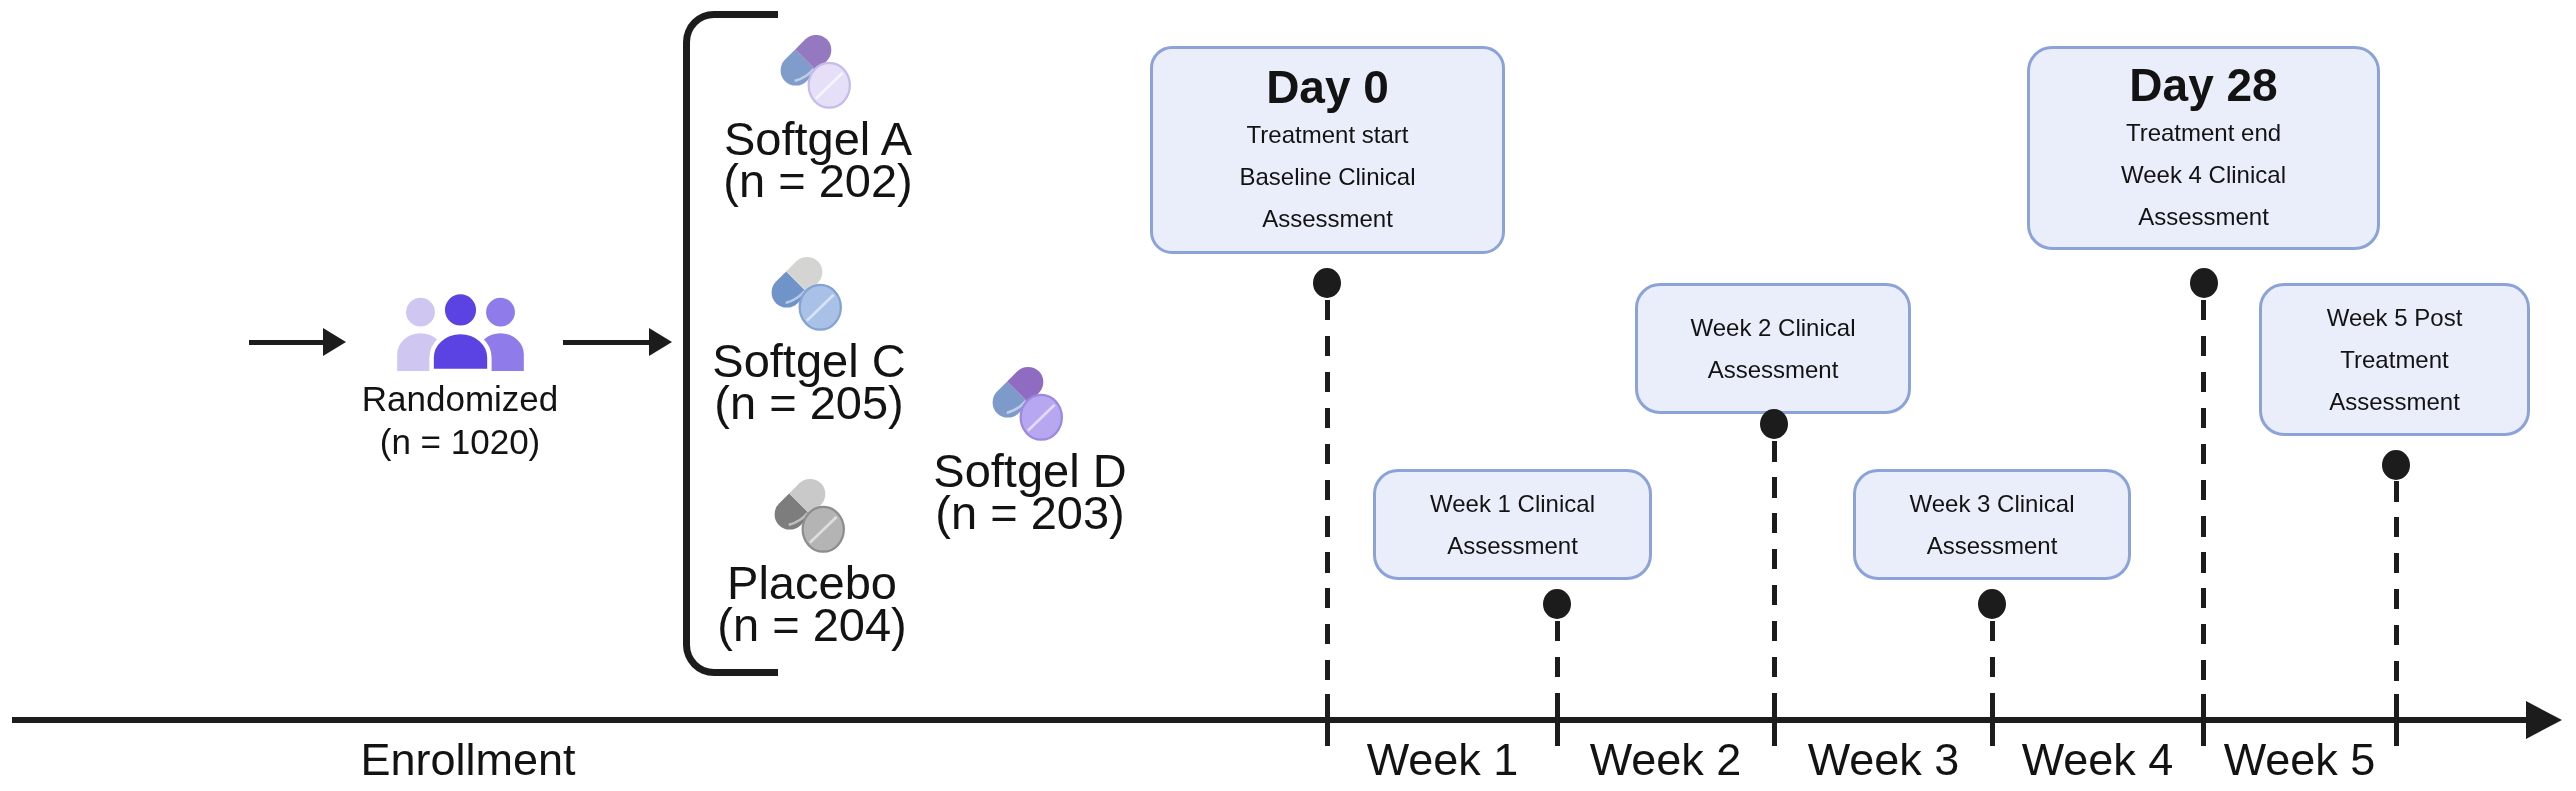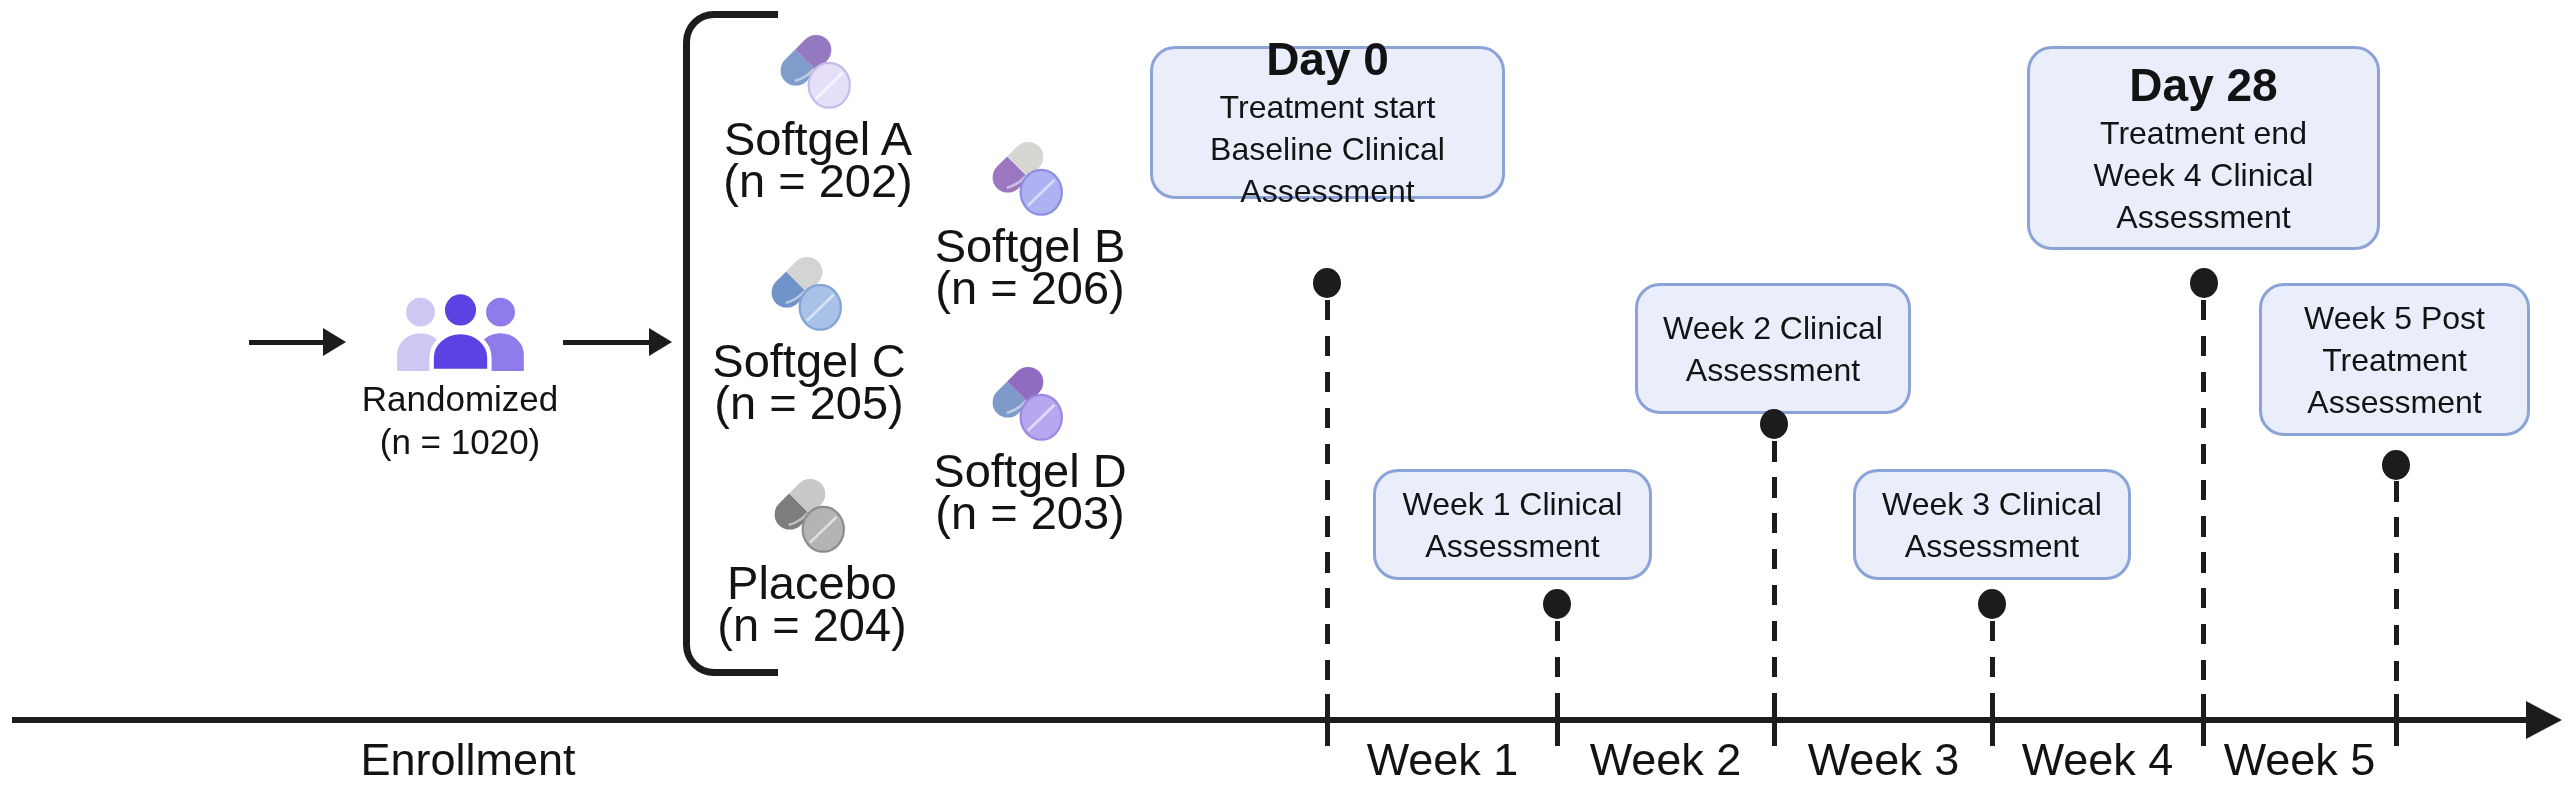--- a/index.html
+++ b/index.html
@@ -43,22 +43,22 @@
   #arm-4{left:691px;top:472px;}
   .pill-svg{width:91px;height:86px;display:block;}
   .arm-label{font-size:47px;line-height:42px;color:var(--text);text-align:center;white-space:nowrap;}
   .arm-label.first{margin-top:3.6px;}
 
   
   .event-box{position:absolute;background:var(--box-fill);border:3px solid var(--box-border);
     border-radius:25px;display:flex;flex-direction:column;align-items:center;justify-content:center;
     color:var(--text);text-align:center;box-sizing:border-box;}
   .event-box .box-title{font-size:46px;line-height:53px;font-weight:bold;white-space:nowrap;}
-  .event-box .box-line{font-size:32px;line-height:42px;white-space:nowrap;}
-  #box-day0{left:1150px;top:46px;width:355px;height:153px;}
+  .event-box .box-line{font-size:24px;line-height:42px;white-space:nowrap;}
+  #box-day0{left:1150px;top:46px;width:355px;height:208px;border-radius:22px;}
   #box-week1{left:1373px;top:469px;width:279px;height:111px;}
   #box-week2{left:1635px;top:283px;width:276px;height:131px;}
   #box-week3{left:1853px;top:469px;width:278px;height:111px;}
   #box-day28{left:2027px;top:46px;width:353px;height:204px;}
   #box-week5{left:2259px;top:283px;width:271px;height:153px;}
 
   
   .dot{position:absolute;width:28px;height:30px;border-radius:50%;background:var(--line);}
   #dot-day0{left:1313px;top:268px;}
   #dot-week1{left:1543px;top:589px;}
@@ -128,33 +128,20 @@
         <path class="cap-upper" d="M36 19 h16 a17 17 0 0 1 0 34 H36 Z" fill="#9478c0"></path>
         <path d="M12 44 q11 6 22 5" fill="none" stroke="#ffffff" stroke-opacity="0.5" stroke-width="3" stroke-linecap="round"></path>
       </g>
       <ellipse class="tablet" cx="62" cy="64" rx="23" ry="25" stroke-width="2.5" fill="#e5dff8" stroke="#c6bbea"></ellipse>
       <line class="score" x1="47" y1="79" x2="77" y2="50" stroke-width="3" stroke="#f7f4fe"></line>
     </svg>
     <div class="arm-label first">Softgel A</div>
     <div class="arm-label">(n = 202)</div>
   </div>
 
-  <div class="arm" id="arm-1">
-    <svg class="pill-svg" viewBox="0 0 100 96">
-      <g transform="rotate(-45 36 36)">
-        <path class="cap-lower" d="M36 19 H20 a17 17 0 0 0 0 34 H36 Z" fill="#9b77c2"></path>
-        <path class="cap-upper" d="M36 19 h16 a17 17 0 0 1 0 34 H36 Z" fill="#d8d6d3"></path>
-        <path d="M12 44 q11 6 22 5" fill="none" stroke="#ffffff" stroke-opacity="0.5" stroke-width="3" stroke-linecap="round"></path>
-      </g>
-      <ellipse class="tablet" cx="62" cy="64" rx="23" ry="25" stroke-width="2.5" fill="#aeb2f2" stroke="#8c8fe0"></ellipse>
-      <line class="score" x1="47" y1="79" x2="77" y2="50" stroke-width="3" stroke="#d9dbfb"></line>
-    </svg>
-    <div class="arm-label first">Softgel B</div>
-    <div class="arm-label">(n = 206)</div>
-  </div>
 
   <div class="arm" id="arm-2">
     <svg class="pill-svg" viewBox="0 0 100 96">
       <g transform="rotate(-45 36 36)">
         <path class="cap-lower" d="M36 19 H20 a17 17 0 0 0 0 34 H36 Z" fill="#7094c9"></path>
         <path class="cap-upper" d="M36 19 h16 a17 17 0 0 1 0 34 H36 Z" fill="#d4d4d2"></path>
         <path d="M12 44 q11 6 22 5" fill="none" stroke="#ffffff" stroke-opacity="0.5" stroke-width="3" stroke-linecap="round"></path>
       </g>
       <ellipse class="tablet" cx="62" cy="64" rx="23" ry="25" stroke-width="2.5" fill="#a9c1e6" stroke="#82a3d3"></ellipse>
       <line class="score" x1="47" y1="79" x2="77" y2="50" stroke-width="3" stroke="#d8e4f5"></line>

